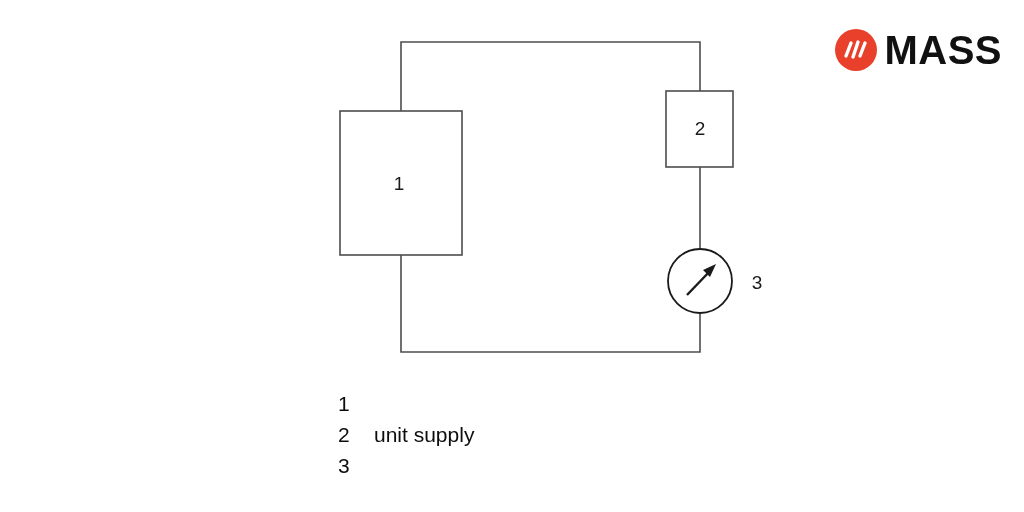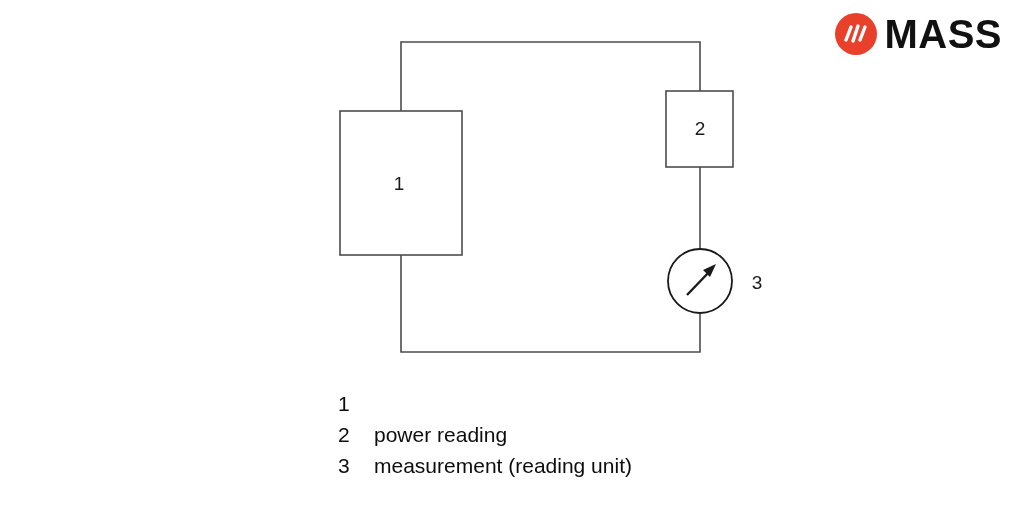--- a/index.html
+++ b/index.html
@@ -71,21 +71,21 @@
     width: 36px;
     flex: 0 0 36px;
   }
   .legend-label {
     white-space: nowrap;
   }
 
   
   .logo {
     position: absolute;
-    top: 12px;
+    top: 28px;
     right: 22px;
     display: flex;
     align-items: center;
     gap: 6px;
   }
   .logo-icon {
     width: 44px;
     height: 44px;
     display: block;
   }
@@ -121,25 +121,24 @@
     <polygon class="needle-head" points="716,264 703,270 710,277"></polygon>
     <text class="comp-label" x="757" y="289" text-anchor="middle">3</text>
   </svg>
 
   <div class="legend">
     <div class="legend-row">
       <span class="legend-num">1</span>
     </div>
     <div class="legend-row">
       <span class="legend-num">2</span>
-      <span class="legend-label">power reading</span>
+      <span class="legend-label">unit supply</span>
     </div>
     <div class="legend-row">
       <span class="legend-num">3</span>
-      <span class="legend-label">measurement (reading unit)</span>
     </div>
   </div>
 
   <div class="logo">
     <svg class="logo-icon" viewBox="0 0 44 44" xmlns="http://www.w3.org/2000/svg">
       <circle cx="22" cy="22" r="21" fill="#e8402a"></circle>
       <g stroke="#ffffff" stroke-width="3.4" stroke-linecap="round" fill="none">
         <line x1="12" y1="28" x2="17" y2="15"></line>
         <line x1="19" y1="29" x2="24" y2="14"></line>
         <line x1="26" y1="28" x2="31" y2="15"></line>

